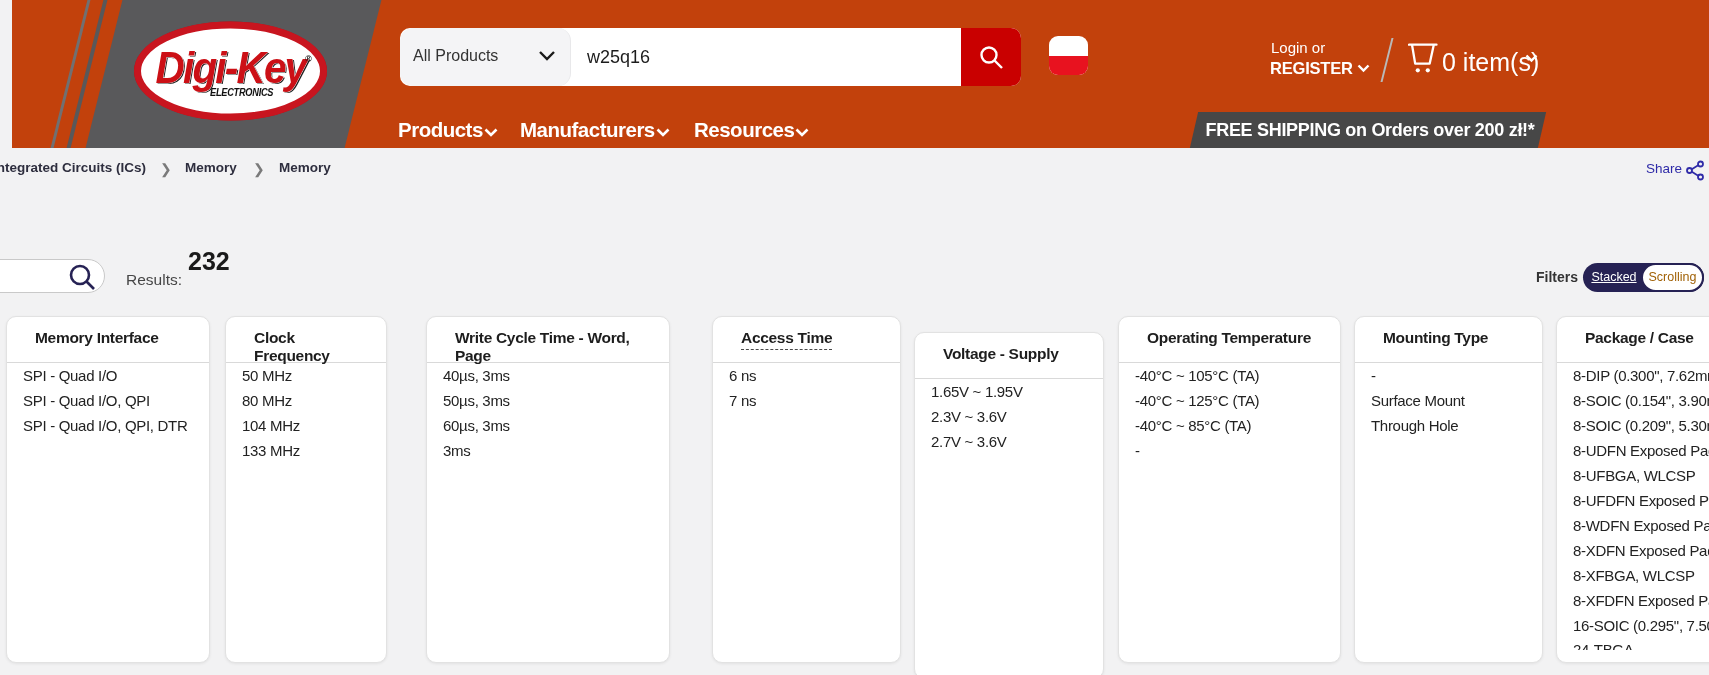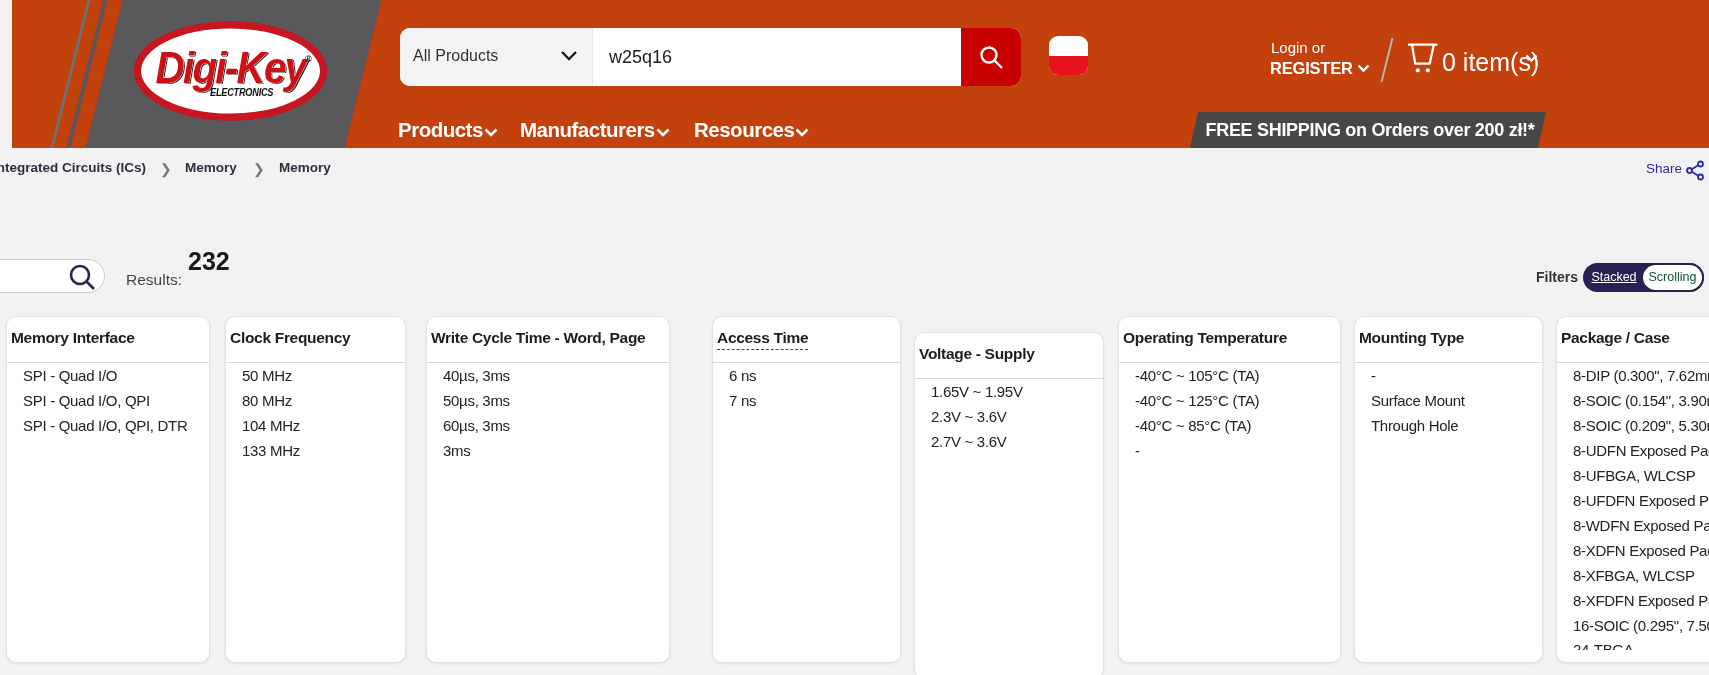--- a/index.html
+++ b/index.html
@@ -10,21 +10,21 @@
 .diag { position:absolute; top:-10px; height:168px; transform:skewX(-14deg); }
 #band  { left:92px;  width:259px; background:#59595b; }
 #st1   { left:57px;  width:3px;   background:#707072; }
 #st2   { left:73px;  width:4px;   background:#58585a; }
 
 
 #logo { position:absolute; left:120px; top:20px; }
 
 
 #searchbar { position:absolute; left:388px; top:28px; width:621px; height:58px; border-radius:10px; background:#fff; display:flex; overflow:hidden; }
-#allprod { width:193px; background:#f4f4f6; border-right:1px solid #e8e8ea; position:relative; }
+#allprod { width:171px; background:#f4f4f6; border-right:1px solid #e8e8ea; position:relative;border-radius:13px; }
 #allprod .t { position:absolute; left:13px; top:19px; font-size:16px; color:#333; }
 #allprod svg { position:absolute; right:14px; top:22px; }
 #sinput { flex:1; position:relative; }
 #sinput .t { position:absolute; left:16px; top:19px; font-size:18px; color:#1c1c1c; }
 #sbtn { width:60px; background:#c90000; position:relative; }
 #sbtn svg { position:absolute; left:17px; top:16px; }
 
 
 #flag { position:absolute; left:1037px; top:36px; width:39px; height:39px; border-radius:9px; overflow:hidden; background:#fff; }
 #flag .red { position:absolute; left:0; top:19.5px; width:39px; height:19.5px; background:#e8121f; }
@@ -53,25 +53,25 @@
 
 
 #minisearch { position:absolute; left:-160px; top:259px; width:265px; height:34px; background:#fff; border:1px solid #c9c9c9; border-radius:17px; }
 #minimag { position:absolute; left:66px; top:262px; }
 #resultslabel { position:absolute; left:126px; top:271px; font-size:15.5px; color:#464646; }
 #resultsnum { position:absolute; left:188px; top:247px; font-size:25px; font-weight:bold; color:#1a1a1a; }
 #filters { position:absolute; left:1536px; top:269px; font-size:14px; font-weight:bold; color:#333; }
 #toggle { position:absolute; left:1583px; top:263px; width:121px; height:29px; background:#262254; border-radius:15px; }
 #toggle .stacked { position:absolute; left:0; top:0; width:62px; height:29px; line-height:29px; text-align:center; color:#fff; font-size:12.5px;text-decoration:underline; }
 #toggle .scrollpill { position:absolute; left:58px; top:0; width:63px; height:29px; background:#fff; border:2px solid #262254; border-radius:15px; }
-#toggle .scrollpill span { display:block; text-align:center; line-height:25px; color:#14532d; font-size:12.5px; }
+#toggle .scrollpill span { display:block; text-align:center; line-height:25px; color:#a16207; font-size:12.5px; }
 
 
 .card { position:absolute; top:316px; height:347px; background:#fff; border:1px solid #e2e2e2; border-radius:10px; box-shadow:0 1px 3px rgba(0,0,0,0.07); overflow:hidden; }
-.card h3 { font-size:15.5px; letter-spacing:-0.3px; font-weight:bold; color:#1d1d1d; padding:12px 15px 0 4px; height:46px; border-bottom:1px solid #d9d9d9; }
+.card h3 { font-size:15.5px; letter-spacing:-0.3px; font-weight:bold; color:#1d1d1d; padding:12px 15px 0 28px; height:46px; border-bottom:1px solid #d9d9d9; }
 .card ul { list-style:none; padding:1px 16px 0 16px; height:287px; overflow:hidden; }
 .card li { font-size:15px; letter-spacing:-0.3px; color:#222; line-height:24.95px; white-space:nowrap; }
 .dashed { border-bottom:1.5px dashed #4a4a4a; padding-bottom:3px; }
 </style>
 </head>
 <body>
 
 <div id="header">
   <div class="diag" id="band"></div>
   <div class="diag" id="st1"></div>
@@ -172,21 +172,21 @@
 </div>
 
 <div class="card" style="left:6px; width:204px;">
   <h3>Memory Interface</h3>
   <ul>
       <li>SPI - Quad I/O</li>
       <li>SPI - Quad I/O, QPI</li>
       <li>SPI - Quad I/O, QPI, DTR</li>
     </ul>
 </div>
-<div class="card" style="left:225px; width:181px;">
+<div class="card" style="left:225px; width:162px;">
   <h3>Clock Frequency</h3>
   <ul>
       <li>50 MHz</li>
       <li>80 MHz</li>
       <li>104 MHz</li>
       <li>133 MHz</li>
     </ul>
 </div>
 <div class="card" style="left:426px; width:244px;">
   <h3>Write Cycle Time - Word, Page</h3>

